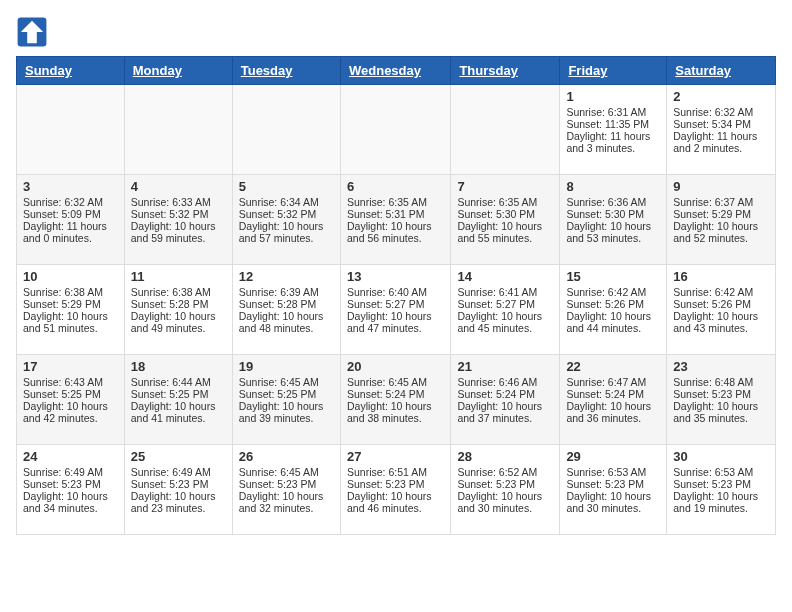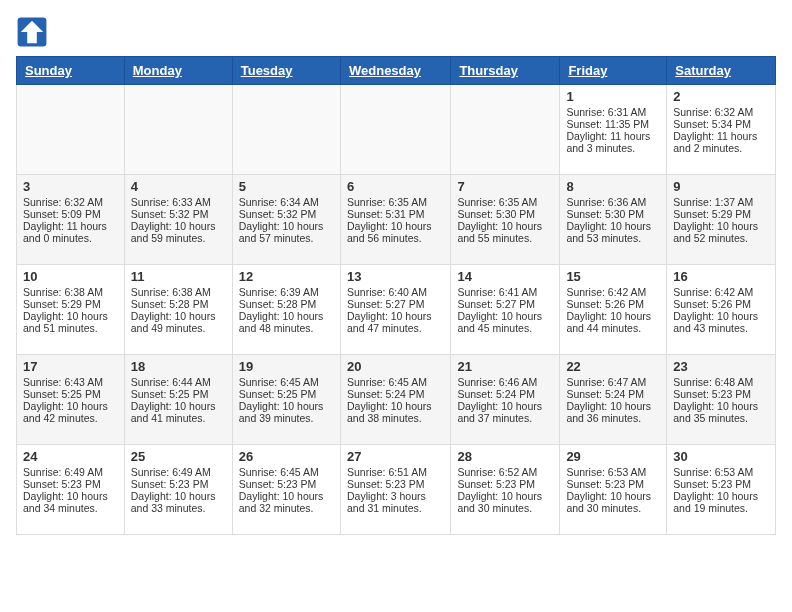--- a/index.html
+++ b/index.html
@@ -167,21 +167,21 @@
           <div>Daylight: 10 hours and 55 minutes.</div>
         </td>
         <td>
           <span class="day-number">8</span>
           <div>Sunrise: 6:36 AM</div>
           <div>Sunset: 5:30 PM</div>
           <div>Daylight: 10 hours and 53 minutes.</div>
         </td>
         <td>
           <span class="day-number">9</span>
-          <div>Sunrise: 1:37 AM</div>
+          <div>Sunrise: 6:37 AM</div>
           <div>Sunset: 5:29 PM</div>
           <div>Daylight: 10 hours and 52 minutes.</div>
         </td>
       </tr>
       <tr>
         <td>
           <span class="day-number">10</span>
           <div>Sunrise: 6:38 AM</div>
           <div>Sunset: 5:29 PM</div>
           <div>Daylight: 10 hours and 51 minutes.</div>
@@ -271,33 +271,33 @@
         <td>
           <span class="day-number">24</span>
           <div>Sunrise: 6:49 AM</div>
           <div>Sunset: 5:23 PM</div>
           <div>Daylight: 10 hours and 34 minutes.</div>
         </td>
         <td>
           <span class="day-number">25</span>
           <div>Sunrise: 6:49 AM</div>
           <div>Sunset: 5:23 PM</div>
-          <div>Daylight: 10 hours and 33 minutes.</div>
+          <div>Daylight: 10 hours and 23 minutes.</div>
         </td>
         <td>
           <span class="day-number">26</span>
           <div>Sunrise: 6:45 AM</div>
           <div>Sunset: 5:23 PM</div>
           <div>Daylight: 10 hours and 32 minutes.</div>
         </td>
         <td>
           <span class="day-number">27</span>
           <div>Sunrise: 6:51 AM</div>
           <div>Sunset: 5:23 PM</div>
-          <div>Daylight: 3 hours and 31 minutes.</div>
+          <div>Daylight: 10 hours and 46 minutes.</div>
         </td>
         <td>
           <span class="day-number">28</span>
           <div>Sunrise: 6:52 AM</div>
           <div>Sunset: 5:23 PM</div>
           <div>Daylight: 10 hours and 30 minutes.</div>
         </td>
         <td>
           <span class="day-number">29</span>
           <div>Sunrise: 6:53 AM</div>

